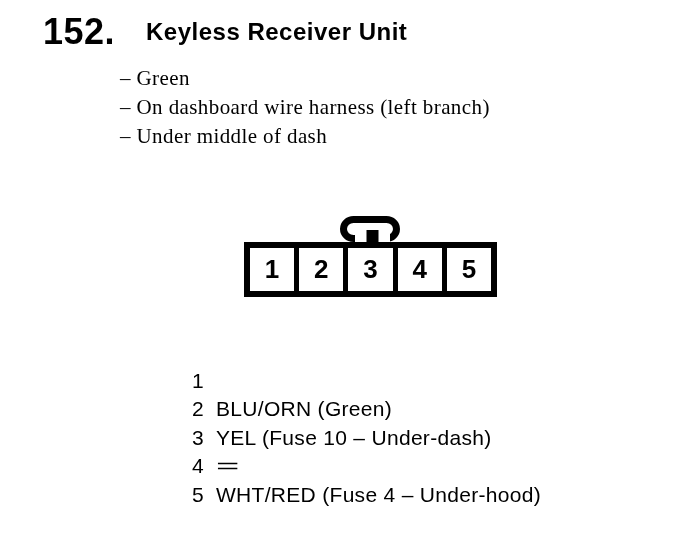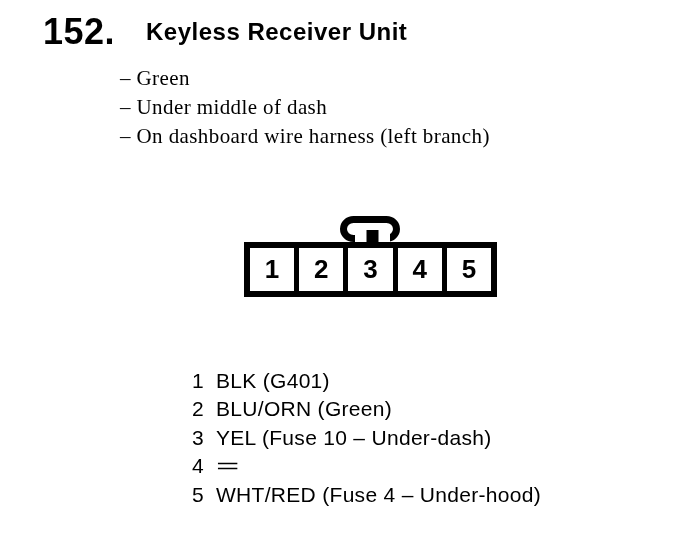--- a/index.html
+++ b/index.html
@@ -72,22 +72,22 @@
 </head>
 <body>
 
 <div class="page">
 
   <span class="heading-num">152.</span>
   <span class="heading-title">Keyless Receiver Unit</span>
 
   <div class="notes">
     <div class="note">– Green</div>
+    <div class="note">– On dashboard wire harness (left branch)</div>
     <div class="note">– Under middle of dash</div>
-    <div class="note">– On dashboard wire harness (left branch)</div>
   </div>
 
   <svg class="latch" viewBox="0 0 68 36" xmlns="http://www.w3.org/2000/svg" aria-hidden="true">
     <rect x="7.5" y="7.5" width="53" height="19" rx="10" fill="none" stroke="#000000" stroke-width="7"></rect>
     <rect x="19" y="22" width="12" height="8" fill="#ffffff"></rect>
     <rect x="42" y="22" width="12" height="8" fill="#ffffff"></rect>
     <rect x="30.5" y="18" width="12" height="18" fill="#000000"></rect>
   </svg>
 
   <div class="connector">
@@ -104,21 +104,20 @@
       <span>4</span>
     </div>
     <div class="cell">
       <span>5</span>
     </div>
   </div>
 
   <div class="pinout">
     <div class="prow">
       <span class="pnum">1</span>
-      <span class="pdesc">BLK (G401)</span>
     </div>
     <div class="prow">
       <span class="pnum">2</span>
       <span class="pdesc">BLU/ORN (Green)</span>
     </div>
     <div class="prow">
       <span class="pnum">3</span>
       <span class="pdesc">YEL (Fuse 10 – Under-dash)</span>
     </div>
     <div class="prow">

